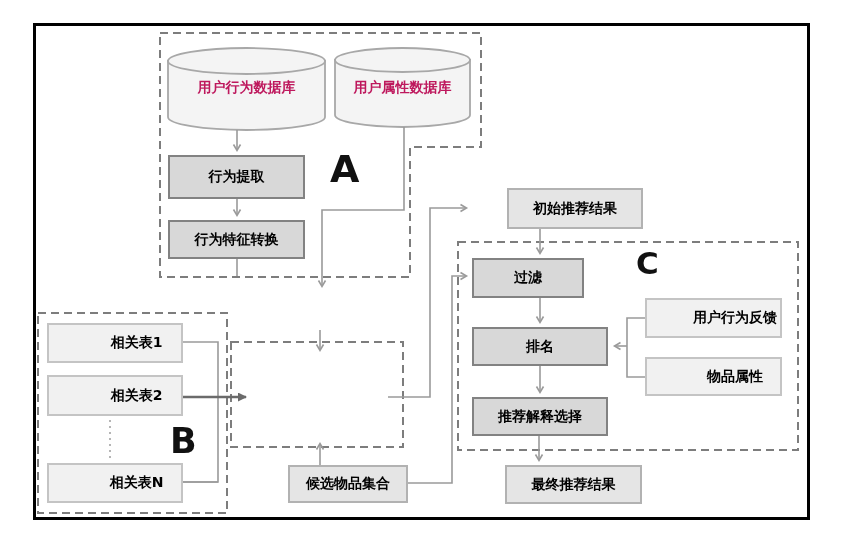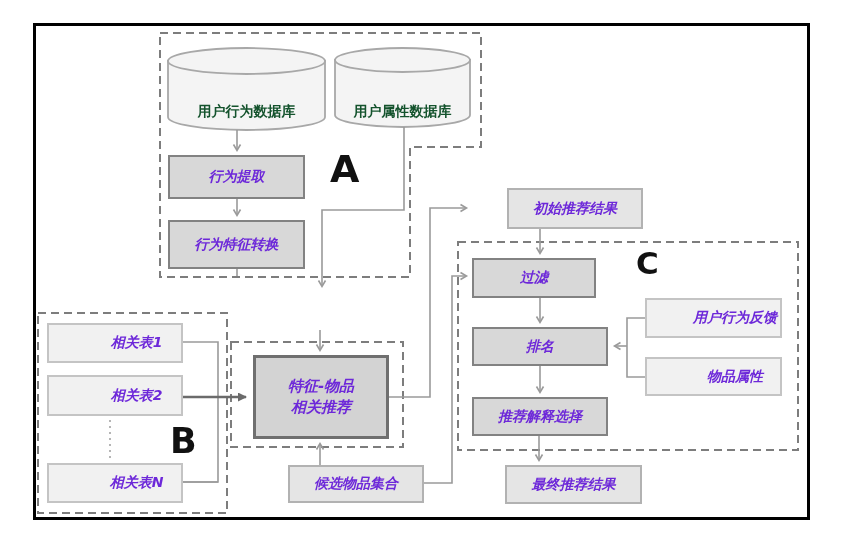--- a/index.html
+++ b/index.html
@@ -5,28 +5,28 @@
   html,body{margin:0;padding:0;background:#ffffff;}
   *{box-sizing:border-box;}
   .canvas{
     position:relative;width:863px;height:542px;background:#ffffff;overflow:hidden;
     font-family:"DejaVu Sans",sans-serif;
   }
   .frame{position:absolute;left:33px;top:23px;width:777px;height:497px;border:3px solid #000;}
   svg.layer{position:absolute;left:0;top:0;width:863px;height:542px;}
   .node{
     position:absolute;display:flex;align-items:center;justify-content:center;
-    text-align:center;font-size:14px;font-weight:bold;color:#6d28d9;line-height:1.4;font-style:italic;
+    text-align:left;font-size:14px;font-weight:bold;color:#000000;line-height:1.4;
   }
   .n-dark{background:#d8d8d8;border:2px solid #828282;}
   .n-core{background:#d3d3d3;border:3px solid #6f6f6f;font-size:15px;white-space:pre-line;}
   .n-mid{background:#e5e5e5;border:2px solid #b2b2b2;margin-left:35px;}
   .n-light{background:#f1f1f1;border:2px solid #c4c4c4;padding-left:43px;}
   .cyl-label{position:absolute;display:flex;align-items:center;justify-content:center;
-    font-size:14px;font-weight:bold;color:#14532d;text-align:left;margin-top:24px;}
+    font-size:14px;font-weight:bold;color:#be185d;text-align:left;}
   .glabel{position:absolute;font-weight:bold;color:#111;line-height:1;}
   .glabel-a{left:330px;top:150px;font-size:38px;}
   .glabel-b{left:170px;top:424px;font-size:35px;}
   .glabel-c{left:636px;top:248px;font-size:31px;}
 </style>
 </head>
 <body>
 
 <div class="canvas">
 
@@ -79,32 +79,30 @@
     </g>
     <path d="M183,397 H246" fill="none" stroke="#6b6b6b" stroke-width="2.4" marker-end="url(#arrBold)"></path>
 
     <path d="M110,420 V458" fill="none" stroke="#b5b5b5" stroke-width="2" stroke-dasharray="2 4"></path>
   </svg>
 
   <div class="cyl-label" style="left:172px;top:76px;width:149px;height:24px">用户行为数据库</div>
   <div class="cyl-label" style="left:339px;top:76px;width:127px;height:24px">用户属性数据库</div>
 
   <div class="node n-dark" style="left:168px;top:155px;width:137px;height:44px">行为提取</div>
-  <div class="node n-dark" style="left:168px;top:220px;width:137px;height:49px">行为特征转换</div>
+  <div class="node n-dark" style="left:168px;top:220px;width:137px;height:39px">行为特征转换</div>
 
   <div class="node n-light" style="left:47px;top:323px;width:136px;height:40px">相关表1</div>
   <div class="node n-light" style="left:47px;top:375px;width:136px;height:41px">相关表2</div>
   <div class="node n-light" style="left:47px;top:463px;width:136px;height:40px">相关表N</div>
 
-  <div class="node n-core" style="left:253px;top:355px;width:136px;height:84px">特征-物品
-相关推荐</div>
-  <div class="node n-mid" style="left:253px;top:465px;width:136px;height:38px">候选物品集合</div>
+  <div class="node n-mid" style="left:253px;top:465px;width:120px;height:38px">候选物品集合</div>
 
   <div class="node n-mid" style="left:472px;top:188px;width:136px;height:41px">初始推荐结果</div>
-  <div class="node n-dark" style="left:472px;top:258px;width:124px;height:40px">过滤</div>
+  <div class="node n-dark" style="left:472px;top:258px;width:112px;height:40px">过滤</div>
   <div class="node n-dark" style="left:472px;top:327px;width:136px;height:39px">排名</div>
   <div class="node n-dark" style="left:472px;top:397px;width:136px;height:39px">推荐解释选择</div>
   <div class="node n-mid" style="left:470px;top:465px;width:137px;height:39px">最终推荐结果</div>
 
   <div class="node n-light" style="left:645px;top:298px;width:137px;height:40px">用户行为反馈</div>
   <div class="node n-light" style="left:645px;top:357px;width:137px;height:39px">物品属性</div>
 
   <div class="glabel glabel-a">A</div>
   <div class="glabel glabel-b">B</div>
   <div class="glabel glabel-c">C</div>

